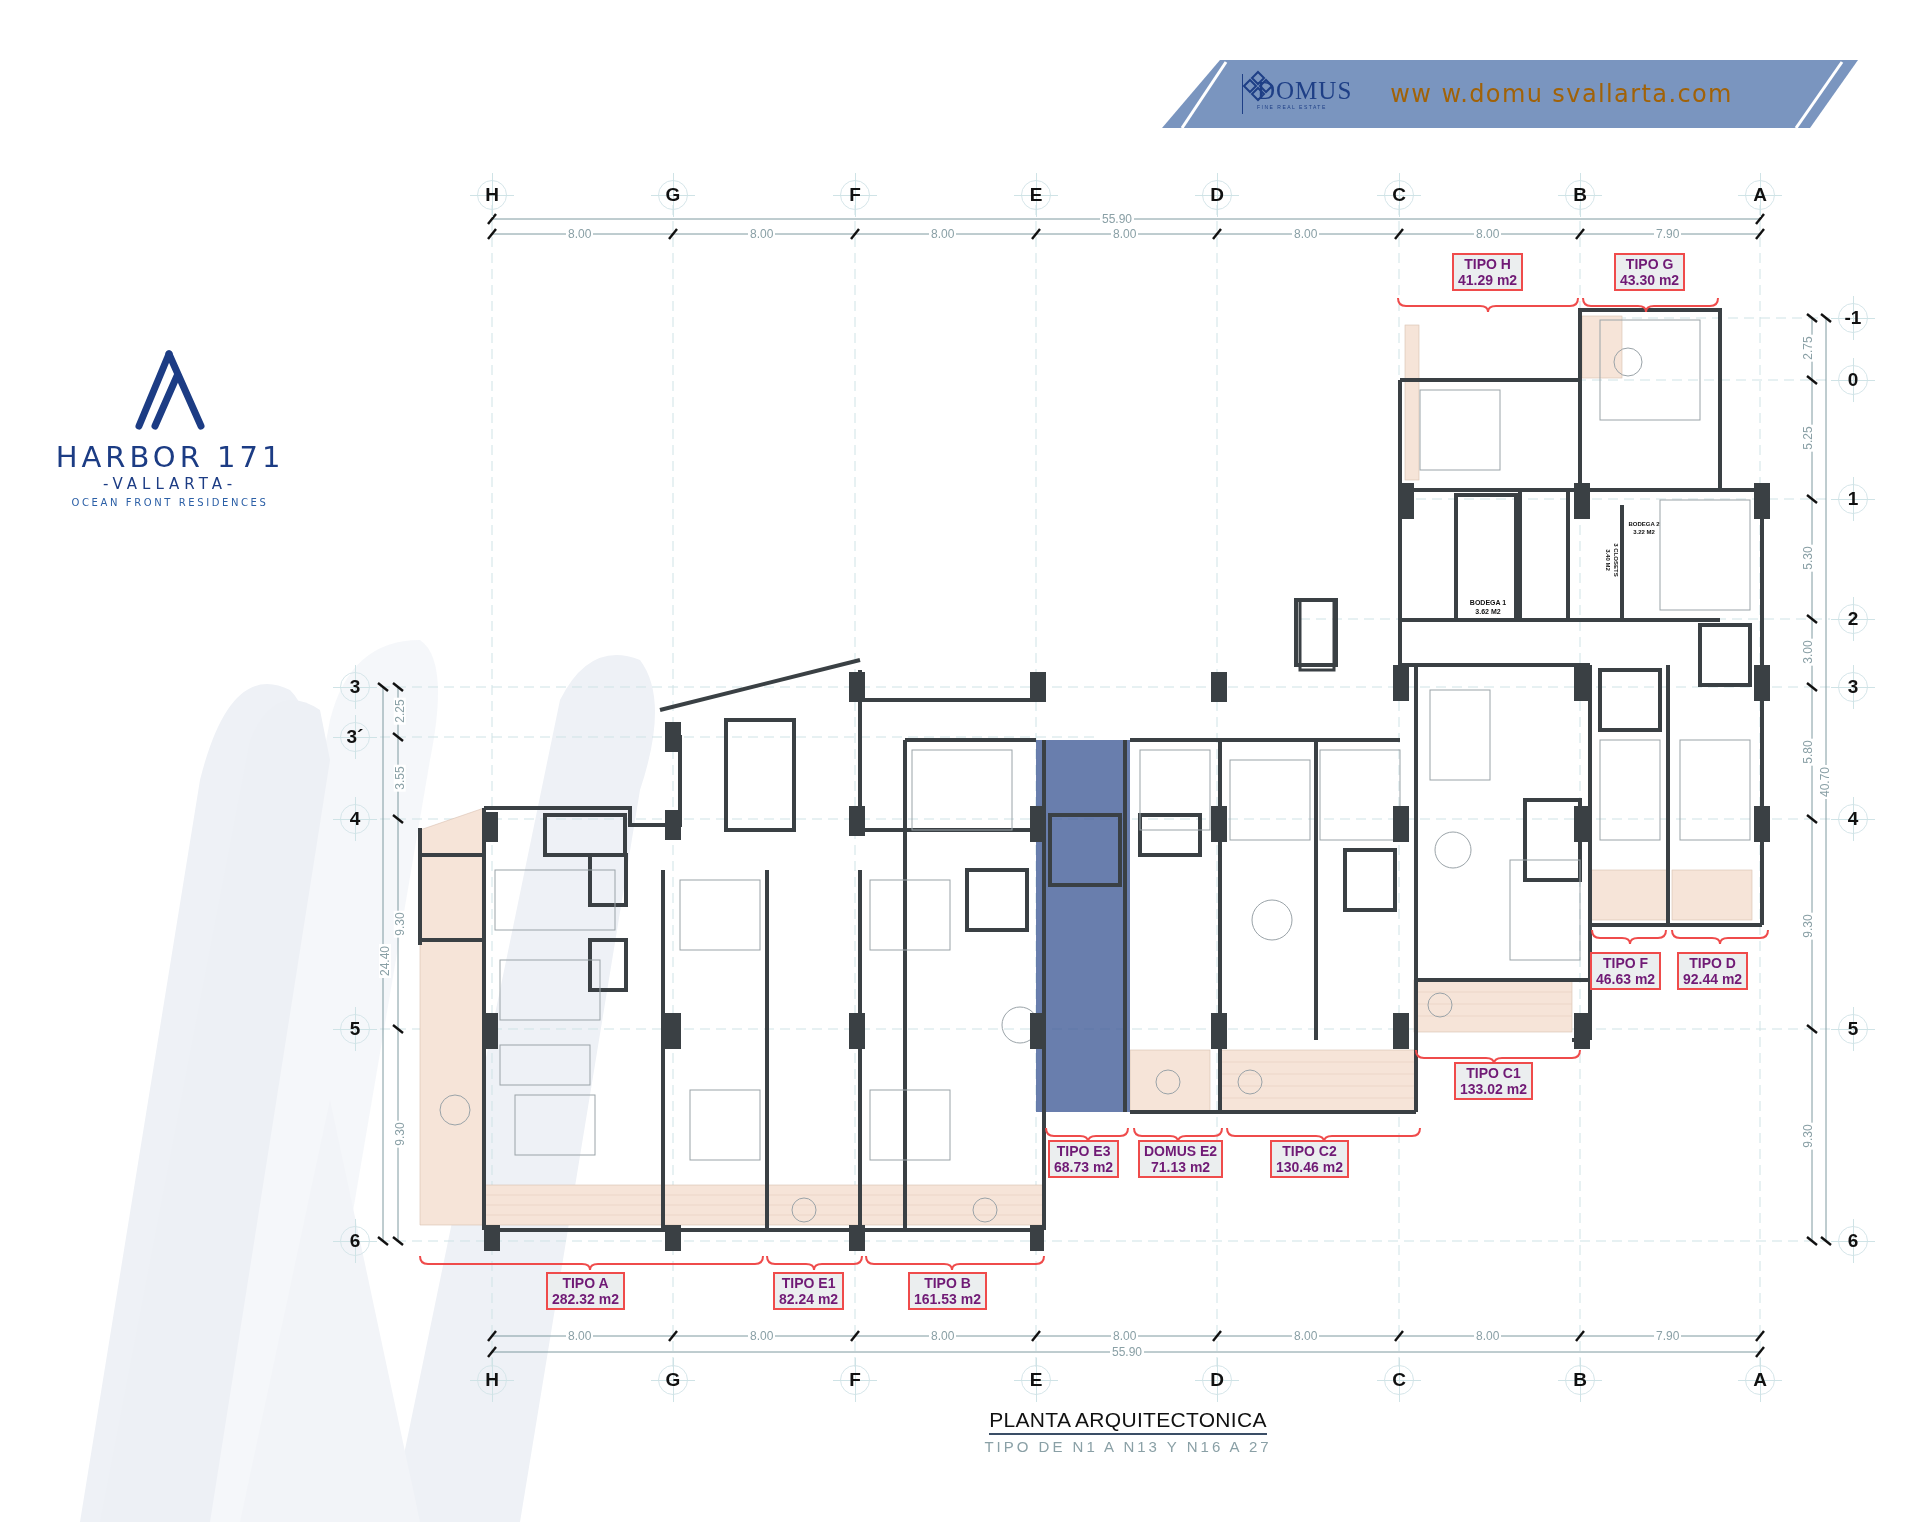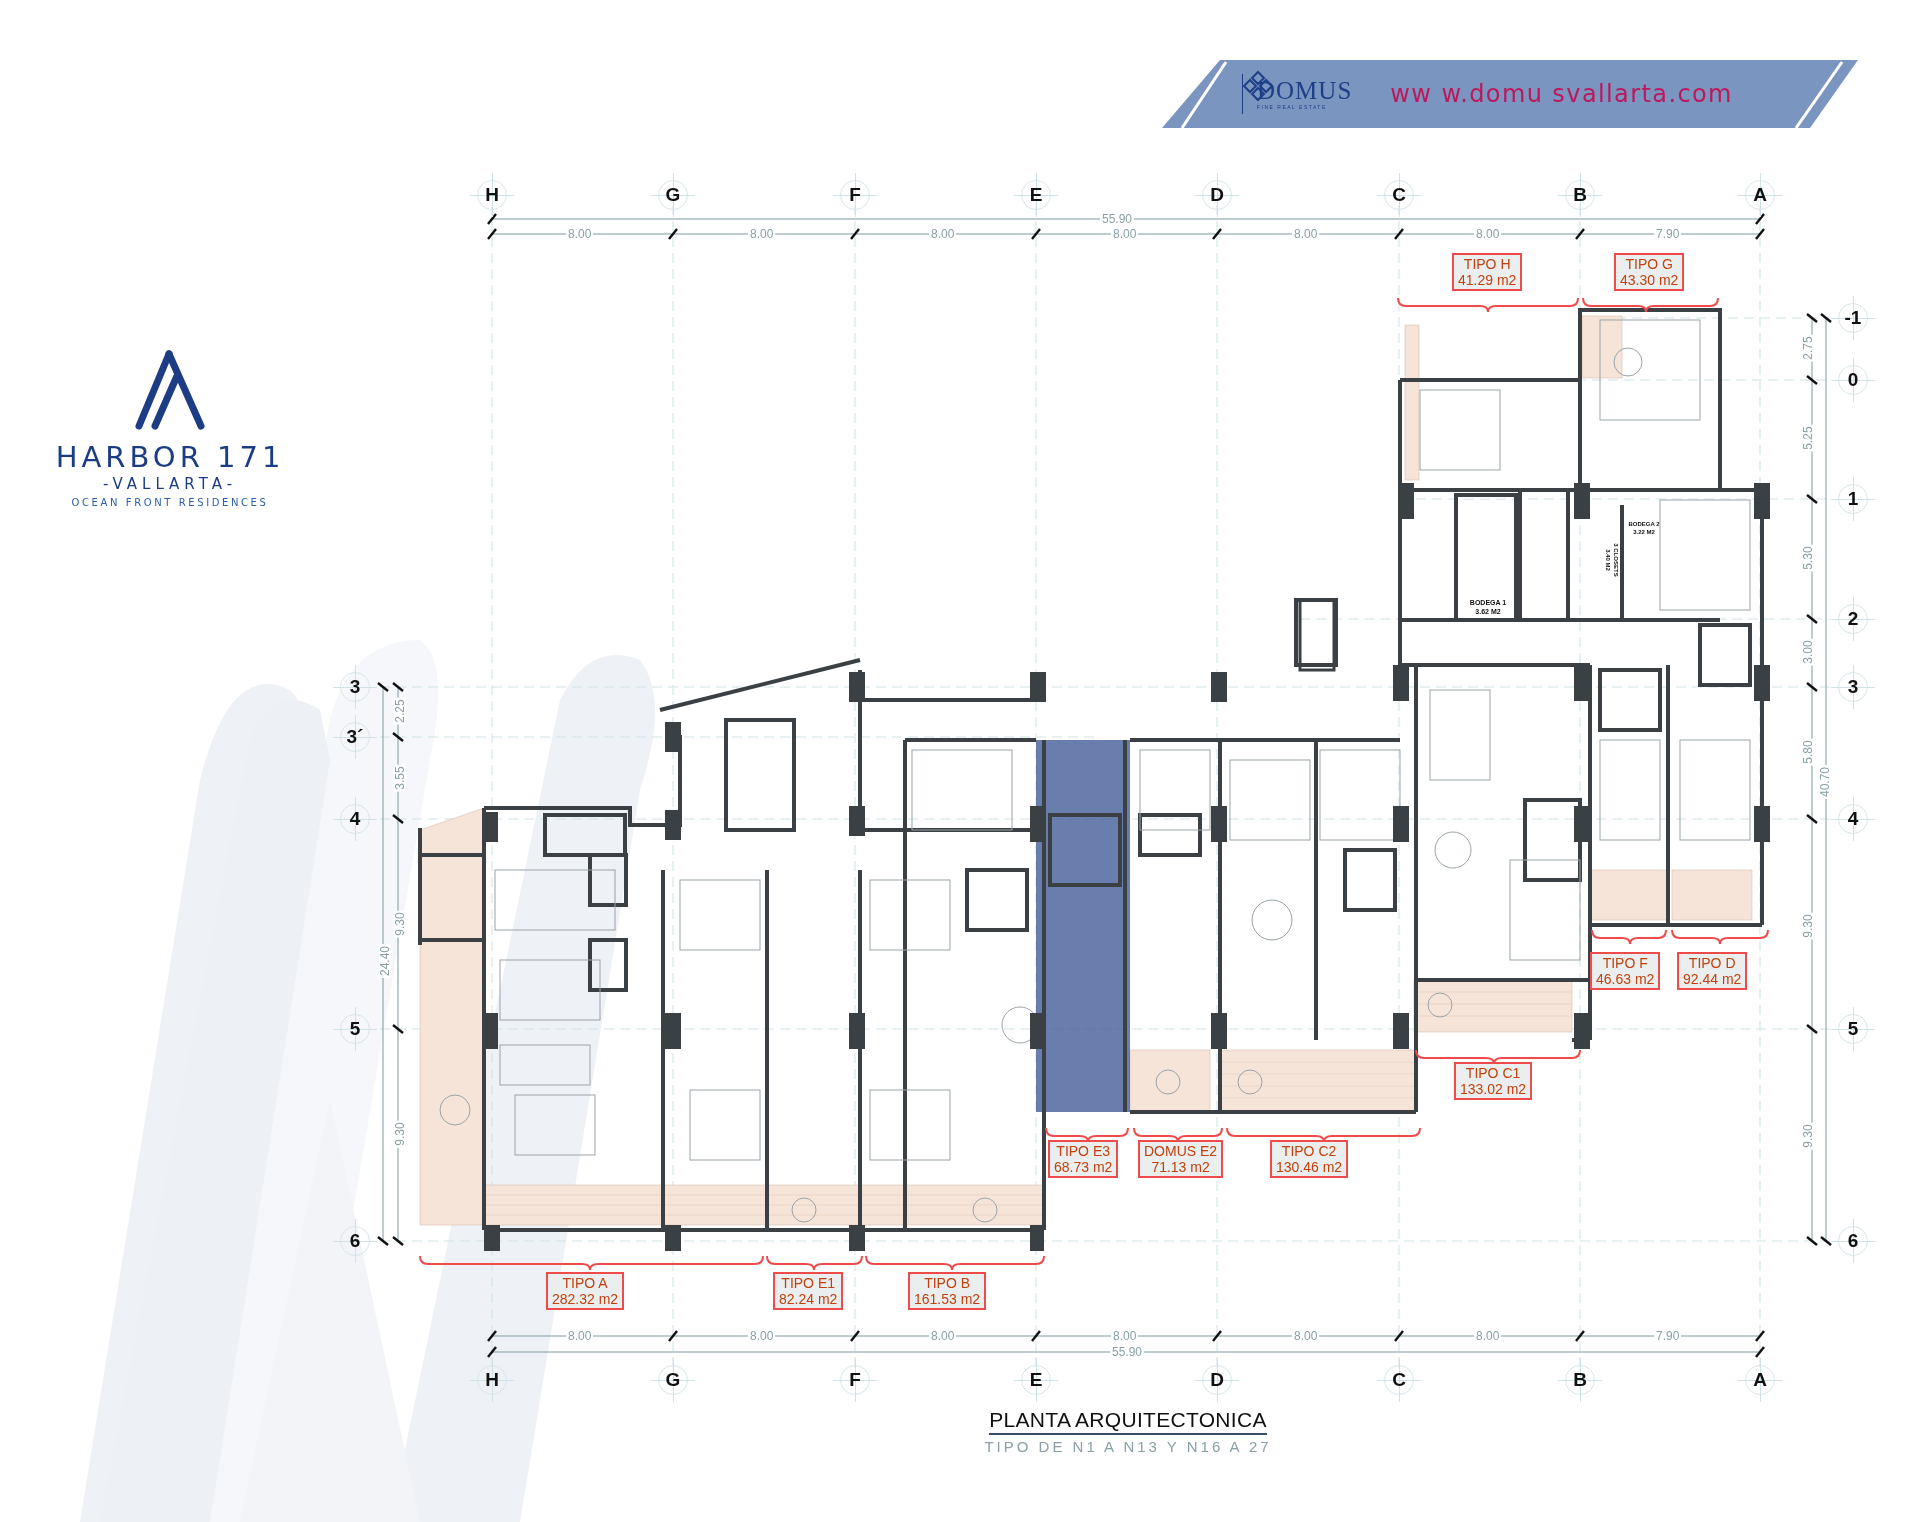--- a/index.html
+++ b/index.html
@@ -11,41 +11,41 @@
 
   
   .banner { position: absolute; left: 1162px; top: 60px; width: 696px; height: 68px; }
   .banner svg { position: absolute; left: 0; top: 0; }
   .banner-content { position: absolute; left: 80px; top: 10px; height: 48px; display: flex; align-items: center; gap: 14px; }
   .banner-logo-icon { width: 32px; height: 32px; }
   .banner-divider { width: 1px; height: 40px; background: #1e3f86; }
   .banner-brand { display: flex; flex-direction: column; line-height: 1; }
   .banner-brand .name { font-family: "Liberation Serif", serif; font-size: 25px; color: #1e3f86; letter-spacing: 1px; }
   .banner-brand .sub { font-size: 5px; color: #1e3f86; letter-spacing: 1.5px; margin-top: 2px; }
-  .banner-url { font-family: "DejaVu Sans", sans-serif; font-size: 24px; color: #be185d; letter-spacing: 1.4px; margin-left: 24px; }
+  .banner-url { font-family: "DejaVu Sans", sans-serif; font-size: 24px; color: #a16207; letter-spacing: 1.4px; margin-left: 24px; }
 
   
   .harbor-logo { position: absolute; left: 40px; top: 346px; width: 260px; text-align: center; color: #1c3c84; }
   .harbor-logo svg { display: block; margin: 0 auto; }
   .harbor-logo .title { font-family: "DejaVu Sans", sans-serif; font-size: 29px; letter-spacing: 4px; margin-top: 8px; }
   .harbor-logo .sub { font-family: "DejaVu Sans", sans-serif; font-size: 15px; letter-spacing: 5px; margin-top: 1px; text-align: center; }
   .harbor-logo .tag { font-family: "DejaVu Sans", sans-serif; font-size: 10px; letter-spacing: 2.6px; color: #2b5fa6; margin-top: 4px; }
 
   
   .plan { position: absolute; left: 0; top: 0; width: 1912px; height: 1522px; }
 
   .axis-bubble { position: absolute; width: 30px; height: 30px; border-radius: 50%; border: 1px solid #d6e6ea; display: flex; align-items: center; justify-content: center; font-size: 19px; font-weight: bold; color: #111; background: transparent; }
   .axis-bubble::before { content: ""; position: absolute; left: -8px; right: -8px; top: 50%; height: 1px; background: #cfe3e6; }
   .axis-bubble::after { content: ""; position: absolute; top: -8px; bottom: -8px; left: 50%; width: 1px; background: #cfe3e6; }
   .axis-bubble span { position: relative; z-index: 1; }
 
   .dim-text { position: absolute; font-size: 12px; color: #8aa0a6; background: #fff; padding: 0 2px; line-height: 1; }
   .dim-text.v { transform: rotate(-90deg); transform-origin: center; }
 
-  .unit-label { position: absolute; border: 2px solid #ef4b4b; background: #ebeeef; text-align: center; font-size: 14px; line-height: 16px; padding: 1px 4px; color: #c2410c; white-space: nowrap; }
+  .unit-label { position: absolute; border: 2px solid #ef4b4b; background: #ebeeef; text-align: center; font-size: 14px; line-height: 16px; padding: 1px 4px; color: #701a75; white-space: nowrap; font-weight: bold; }
   .unit-label .tipo { display: block; }
   .unit-label .area { display: block; }
 
   .title-block { position: absolute; left: 958px; top: 1408px; width: 340px; text-align: center; }
   .title-block .main { font-size: 21px; color: #111; border-bottom: 2px solid #3a4d66; padding-bottom: 1px; display: inline-block; letter-spacing: 0.3px; }
   .title-block .sub { font-size: 15px; color: #8aa0a6; letter-spacing: 3px; margin-top: 3px; }
 </style>
 </head>
 <body>
 

